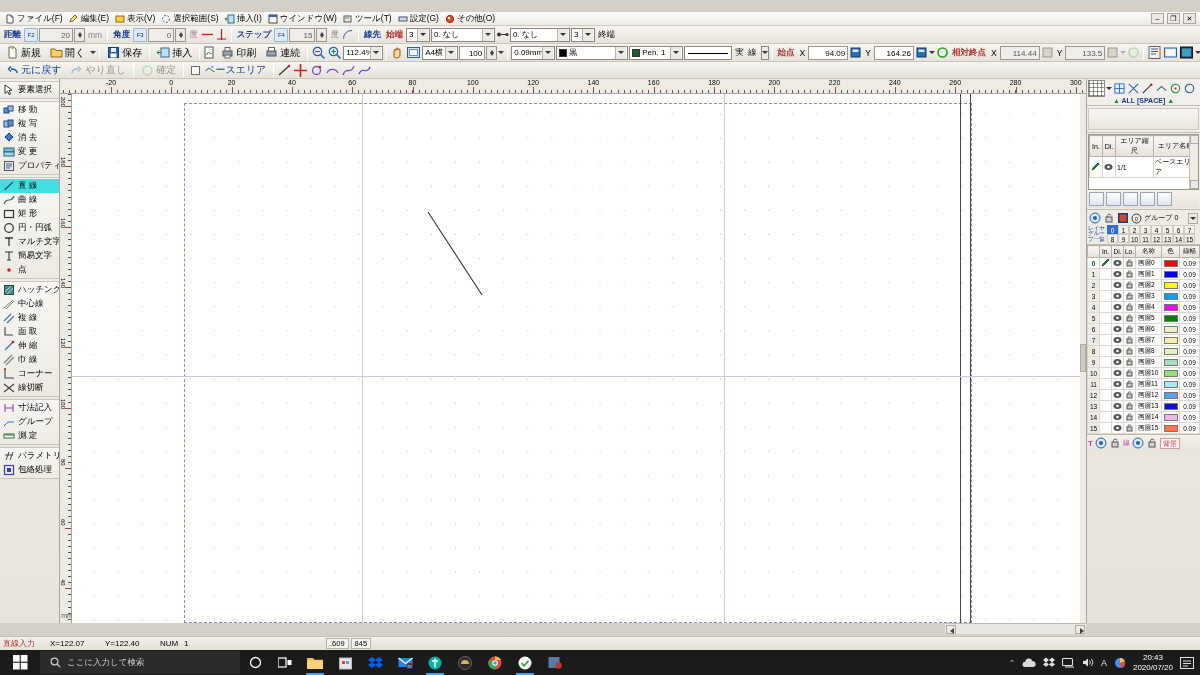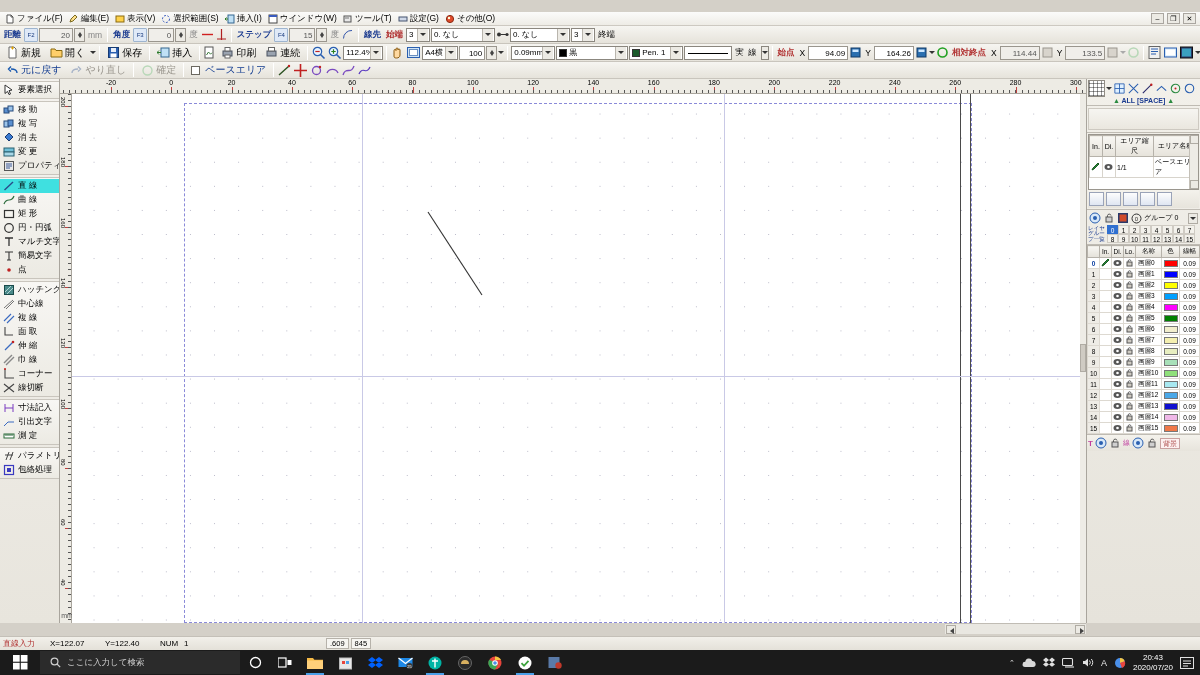--- a/index.html
+++ b/index.html
@@ -695,21 +695,21 @@
       <div class="pitem">
         <svg class="ico" viewBox="0 0 12 12">
             <path d="M2 2v8M10 2v8M2 6h8" stroke="#7a3ac0" stroke-width="1"></path>
           </svg>
         <span class="lbl">寸法記入</span>
       </div>
       <div class="pitem">
         <svg class="ico" viewBox="0 0 12 12">
             <path d="M1 10l4-4 6 0" fill="none" stroke="#3a6ac0" stroke-width="1"></path>
           </svg>
-        <span class="lbl">引出文字</span>
+        <span class="lbl">グループ</span>
       </div>
       <div class="pitem">
         <svg class="ico" viewBox="0 0 12 12">
             <rect x="1" y="4" width="10" height="4" fill="#fff" stroke="#2a6a3a"></rect>
             <path d="M3 4v2M5 4v2M7 4v2M9 4v2" stroke="#2a6a3a"></path>
           </svg>
         <span class="lbl">測  定</span>
       </div>
     </div>
 

